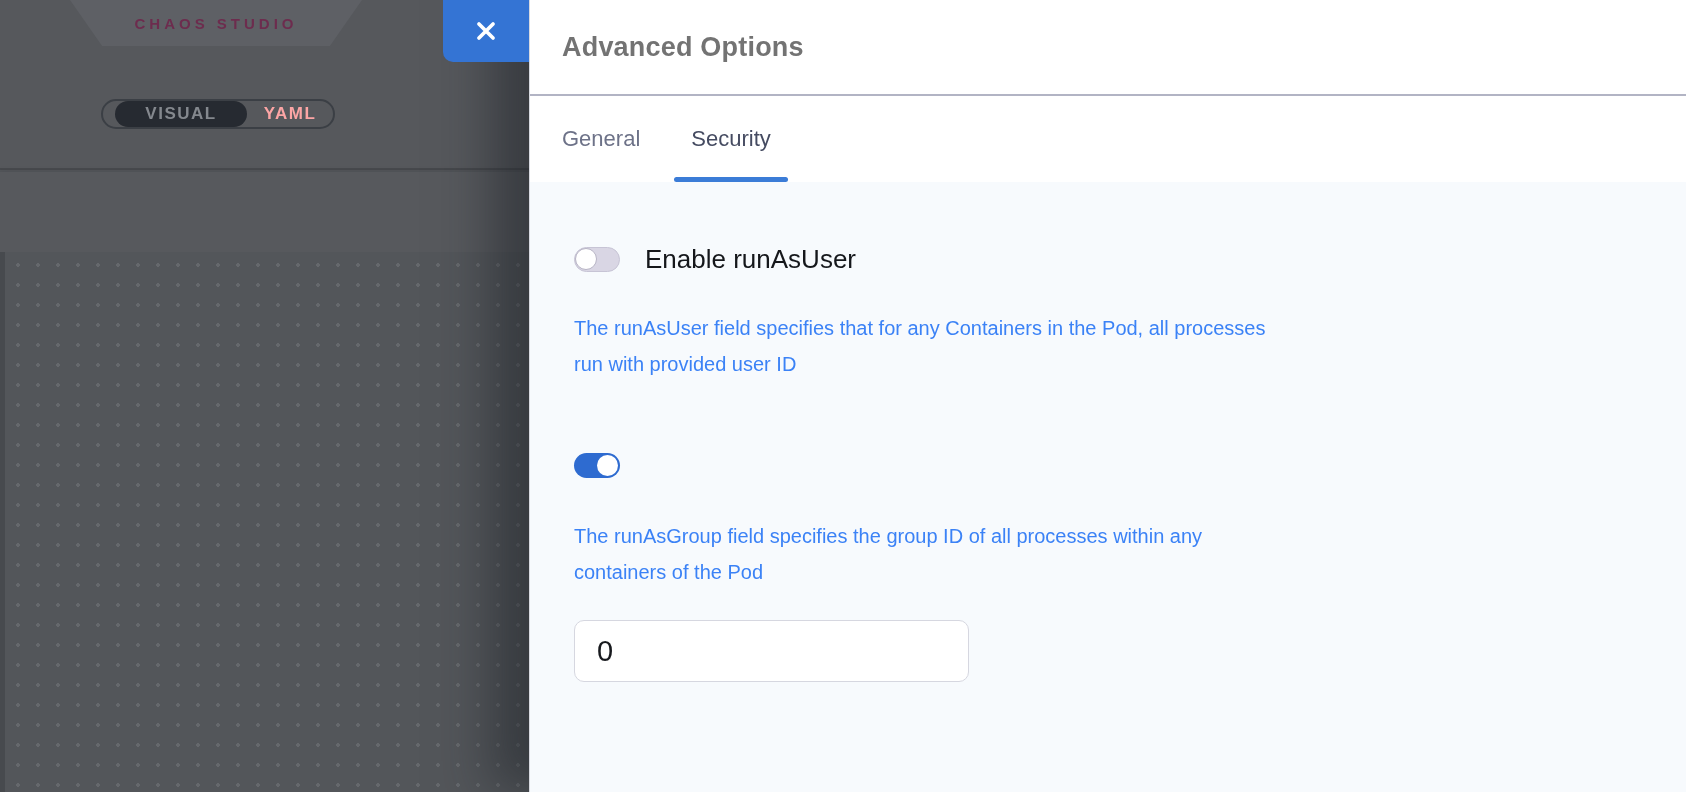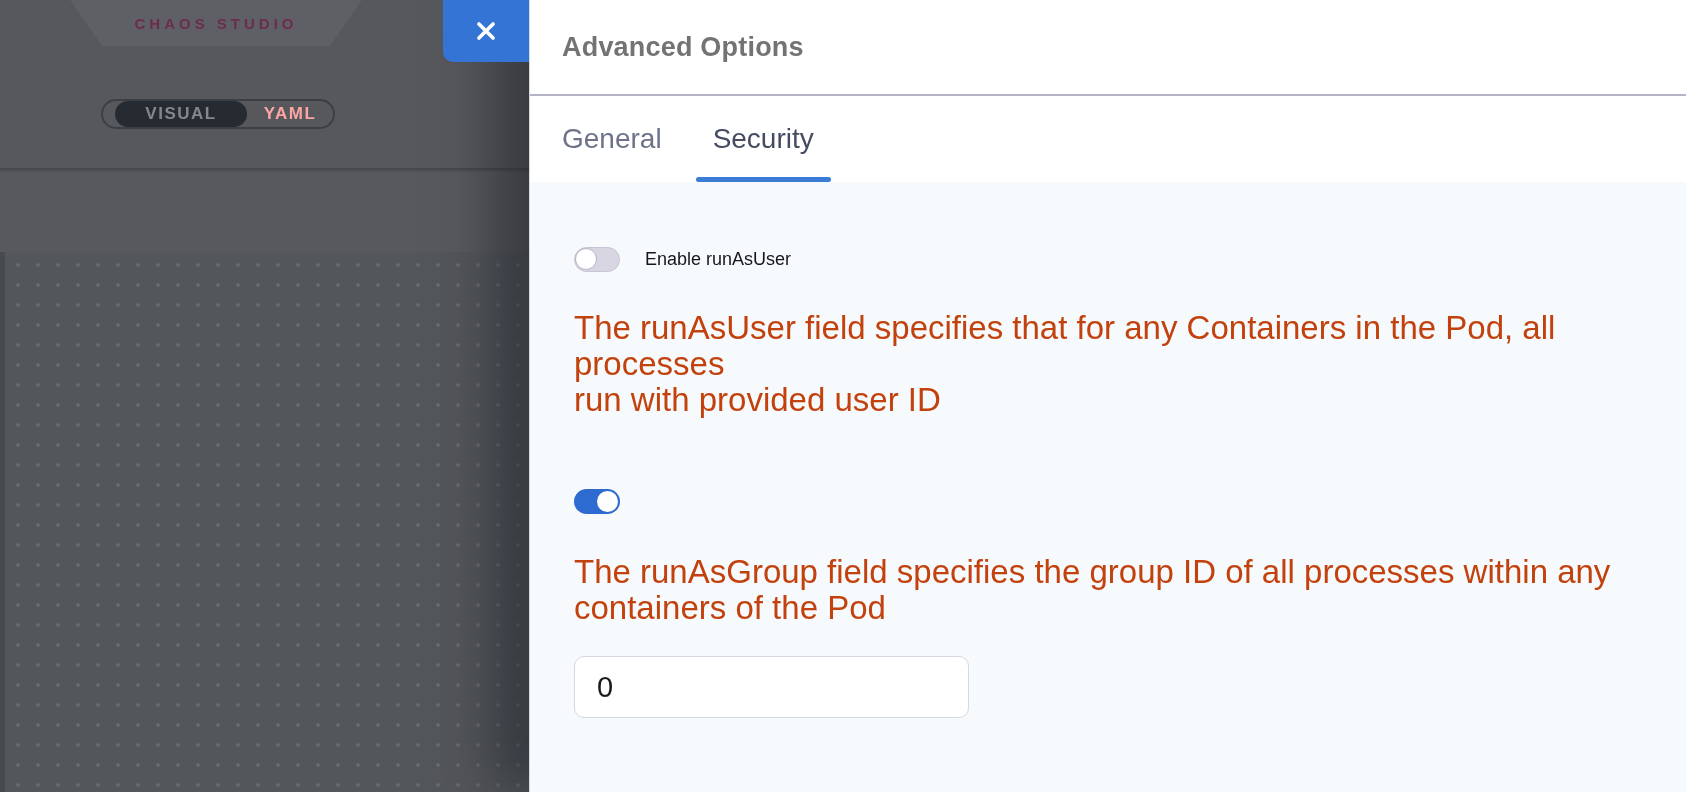--- a/index.html
+++ b/index.html
@@ -69,21 +69,21 @@
     height:96px; display:flex; align-items:center; padding:0 32px;
     border-bottom:2px solid #b2b4c4; background:#fff;
   }
   .drawer-title { font-size:27px; font-weight:700; color:#737373; letter-spacing:0.2px; }
 
   .tabs {
     height:86px; background:#fff; display:flex; align-items:stretch;
     gap:17px; padding:0 15px; position:relative;
   }
   .tab {
-    padding:4px 17px; font-size:28px; display:flex; align-items:center;
+    padding:4px 17px; font-size:22px; display:flex; align-items:center;
     position:relative; color:#6d7288; cursor:pointer;
   }
   .tab.active { color:#454b61; }
   .tab.active::after {
     content:""; position:absolute; left:0; right:0; bottom:0; height:5px;
     background:#3b7cd7; border-radius:5px;
   }
 
   .content {
     position:absolute; top:182px; left:0; right:0; bottom:0;
@@ -95,23 +95,23 @@
   .switch.off { background:#d9d6e4; border:1px solid #c7c4d5; }
   .switch.off .knob {
     position:absolute; left:0px; top:0px; width:22px; height:22px;
     background:#ffffff; border:1px solid #b7b4c5; border-radius:50%;
   }
   .switch.on { background:#2e6bd0; }
   .switch.on .knob {
     position:absolute; right:2px; top:2px; width:21px; height:21px;
     background:#ffffff; border-radius:50%;
   }
-  .row-label { font-size:18px; color:#15171b; }
+  .row-label { font-size:26px; color:#15171b; }
 
-  .desc { margin-top:38px; font-size:33px; line-height:36px; color:#c2410c; }
+  .desc { margin-top:38px; font-size:20px; line-height:36px; color:#3b82f6; }
   .group-row { margin-top:70px; }
   .desc-2 { margin-top:40px; }
 
   .value-input {
     display:block; margin-top:30px; width:395px; height:62px;
     border:1px solid #d6d7e0; border-radius:10px; background:#ffffff;
     font-size:29px; padding:0 22px; color:#17191d;
     font-family:"Liberation Sans", sans-serif; outline:none;
   }
 </style>

